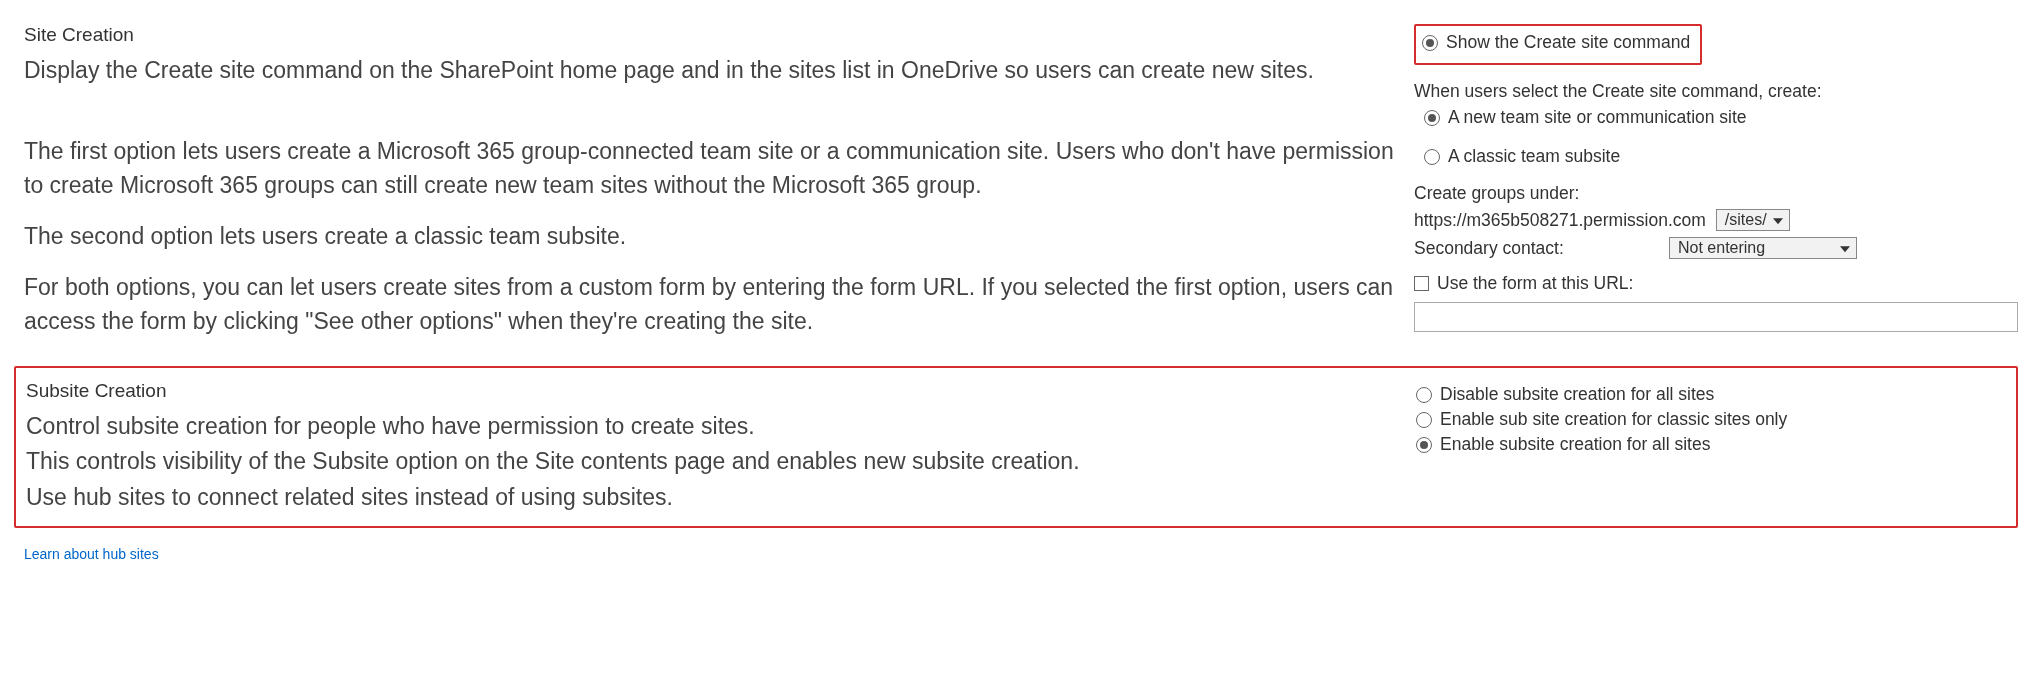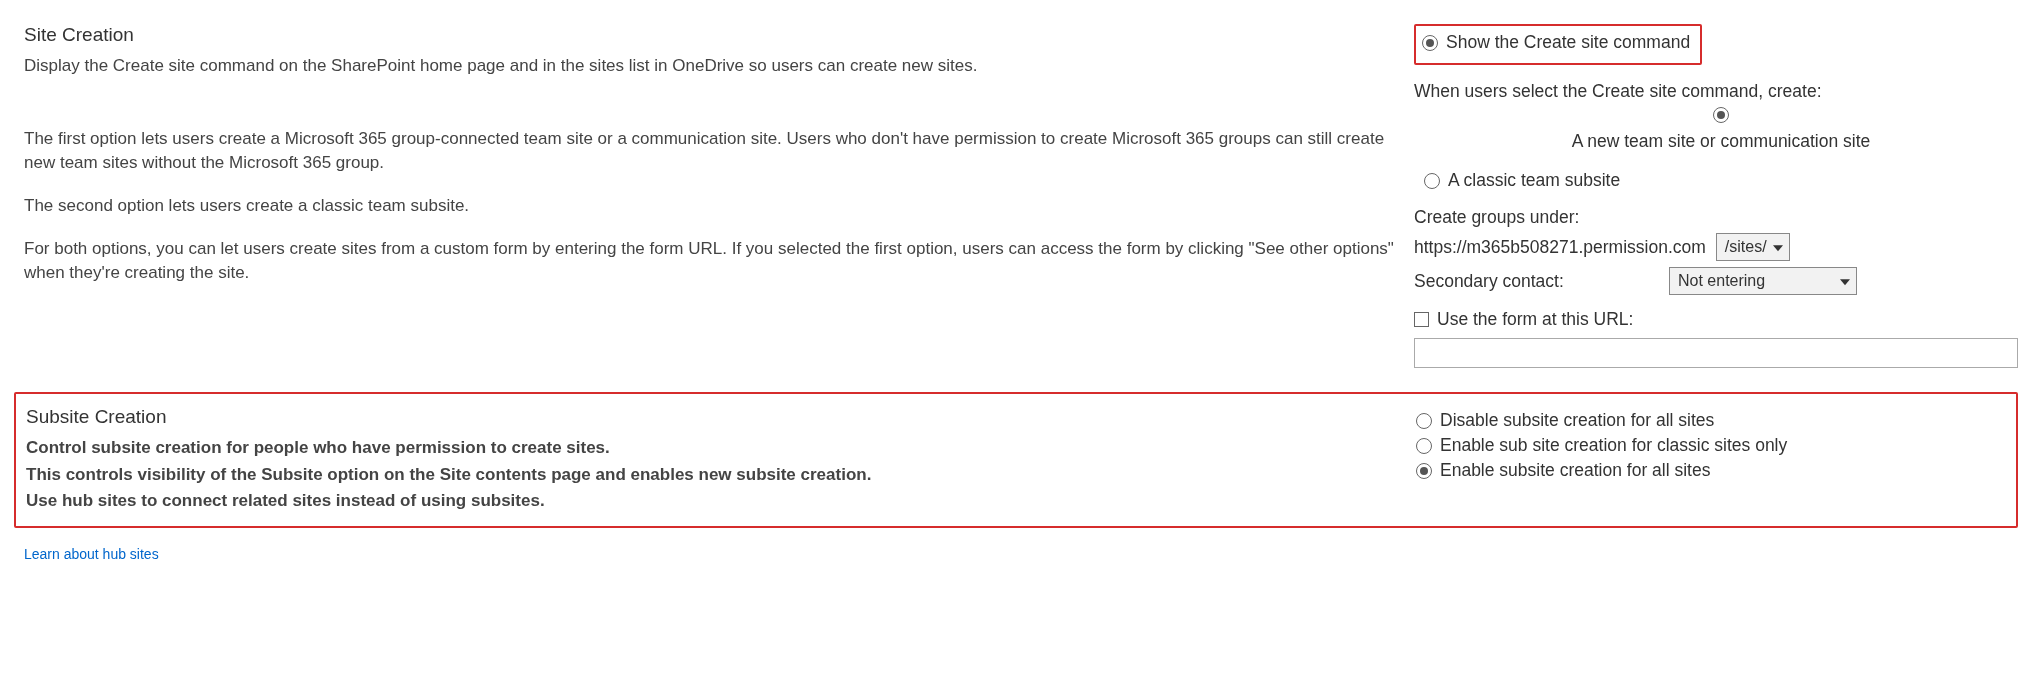--- a/index.html
+++ b/index.html
@@ -27,28 +27,27 @@
       padding-top: 0;
       flex: 1;
     }
     h2 {
       font-size: 19px;
       font-weight: 400;
       color: #333;
       margin-bottom: 8px;
     }
     p {
-      font-size: 17px;
+      font-size: 23px;
       color: #444;
       line-height: 1.45;
       margin-bottom: 18px;
     }
     p.tight {
       margin-bottom: 2px;
-      font-weight: bold;
     }
     .spacer-med {
       height: 30px;
     }
     .highlight-box {
       border: 2.5px solid #d62c2c;
       padding: 6px 10px 6px 6px;
       display: inline-block;
       border-radius: 2px;
     }
@@ -109,21 +108,21 @@
     }
     .select {
       border: 1px solid #888;
       background: #f2f2f2;
       font-size: 16px;
       padding: 2px 22px 2px 8px;
       position: relative;
       display: inline-flex;
       align-items: center;
       min-width: 70px;
-      height: 28px;
+      height: 22px;
     }
     .select::after {
       content: "";
       position: absolute;
       right: 6px;
       top: 50%;
       transform: translateY(-30%);
       border-left: 5px solid transparent;
       border-right: 5px solid transparent;
       border-top: 6px solid #333;
@@ -186,21 +185,21 @@
       <div class="highlight-box">
         <div class="radio-line">
           <span class="radio selected"></span>
           <span>Show the Create site command</span>
         </div>
       </div>
     </div>
 
     <div class="block">
       <div class="group-label">When users select the Create site command, create:</div>
-      <div class="radio-line" style="margin-left:10px;flex-direction:column;">
+      <div class="radio-line" style="margin-left:10px;">
         <span class="radio selected"></span>
         <span>A new team site or communication site</span>
       </div>
       <div style="height:14px;"></div>
       <div class="radio-line" style="margin-left:10px;">
         <span class="radio"></span>
         <span>A classic team subsite</span>
       </div>
     </div>
 

